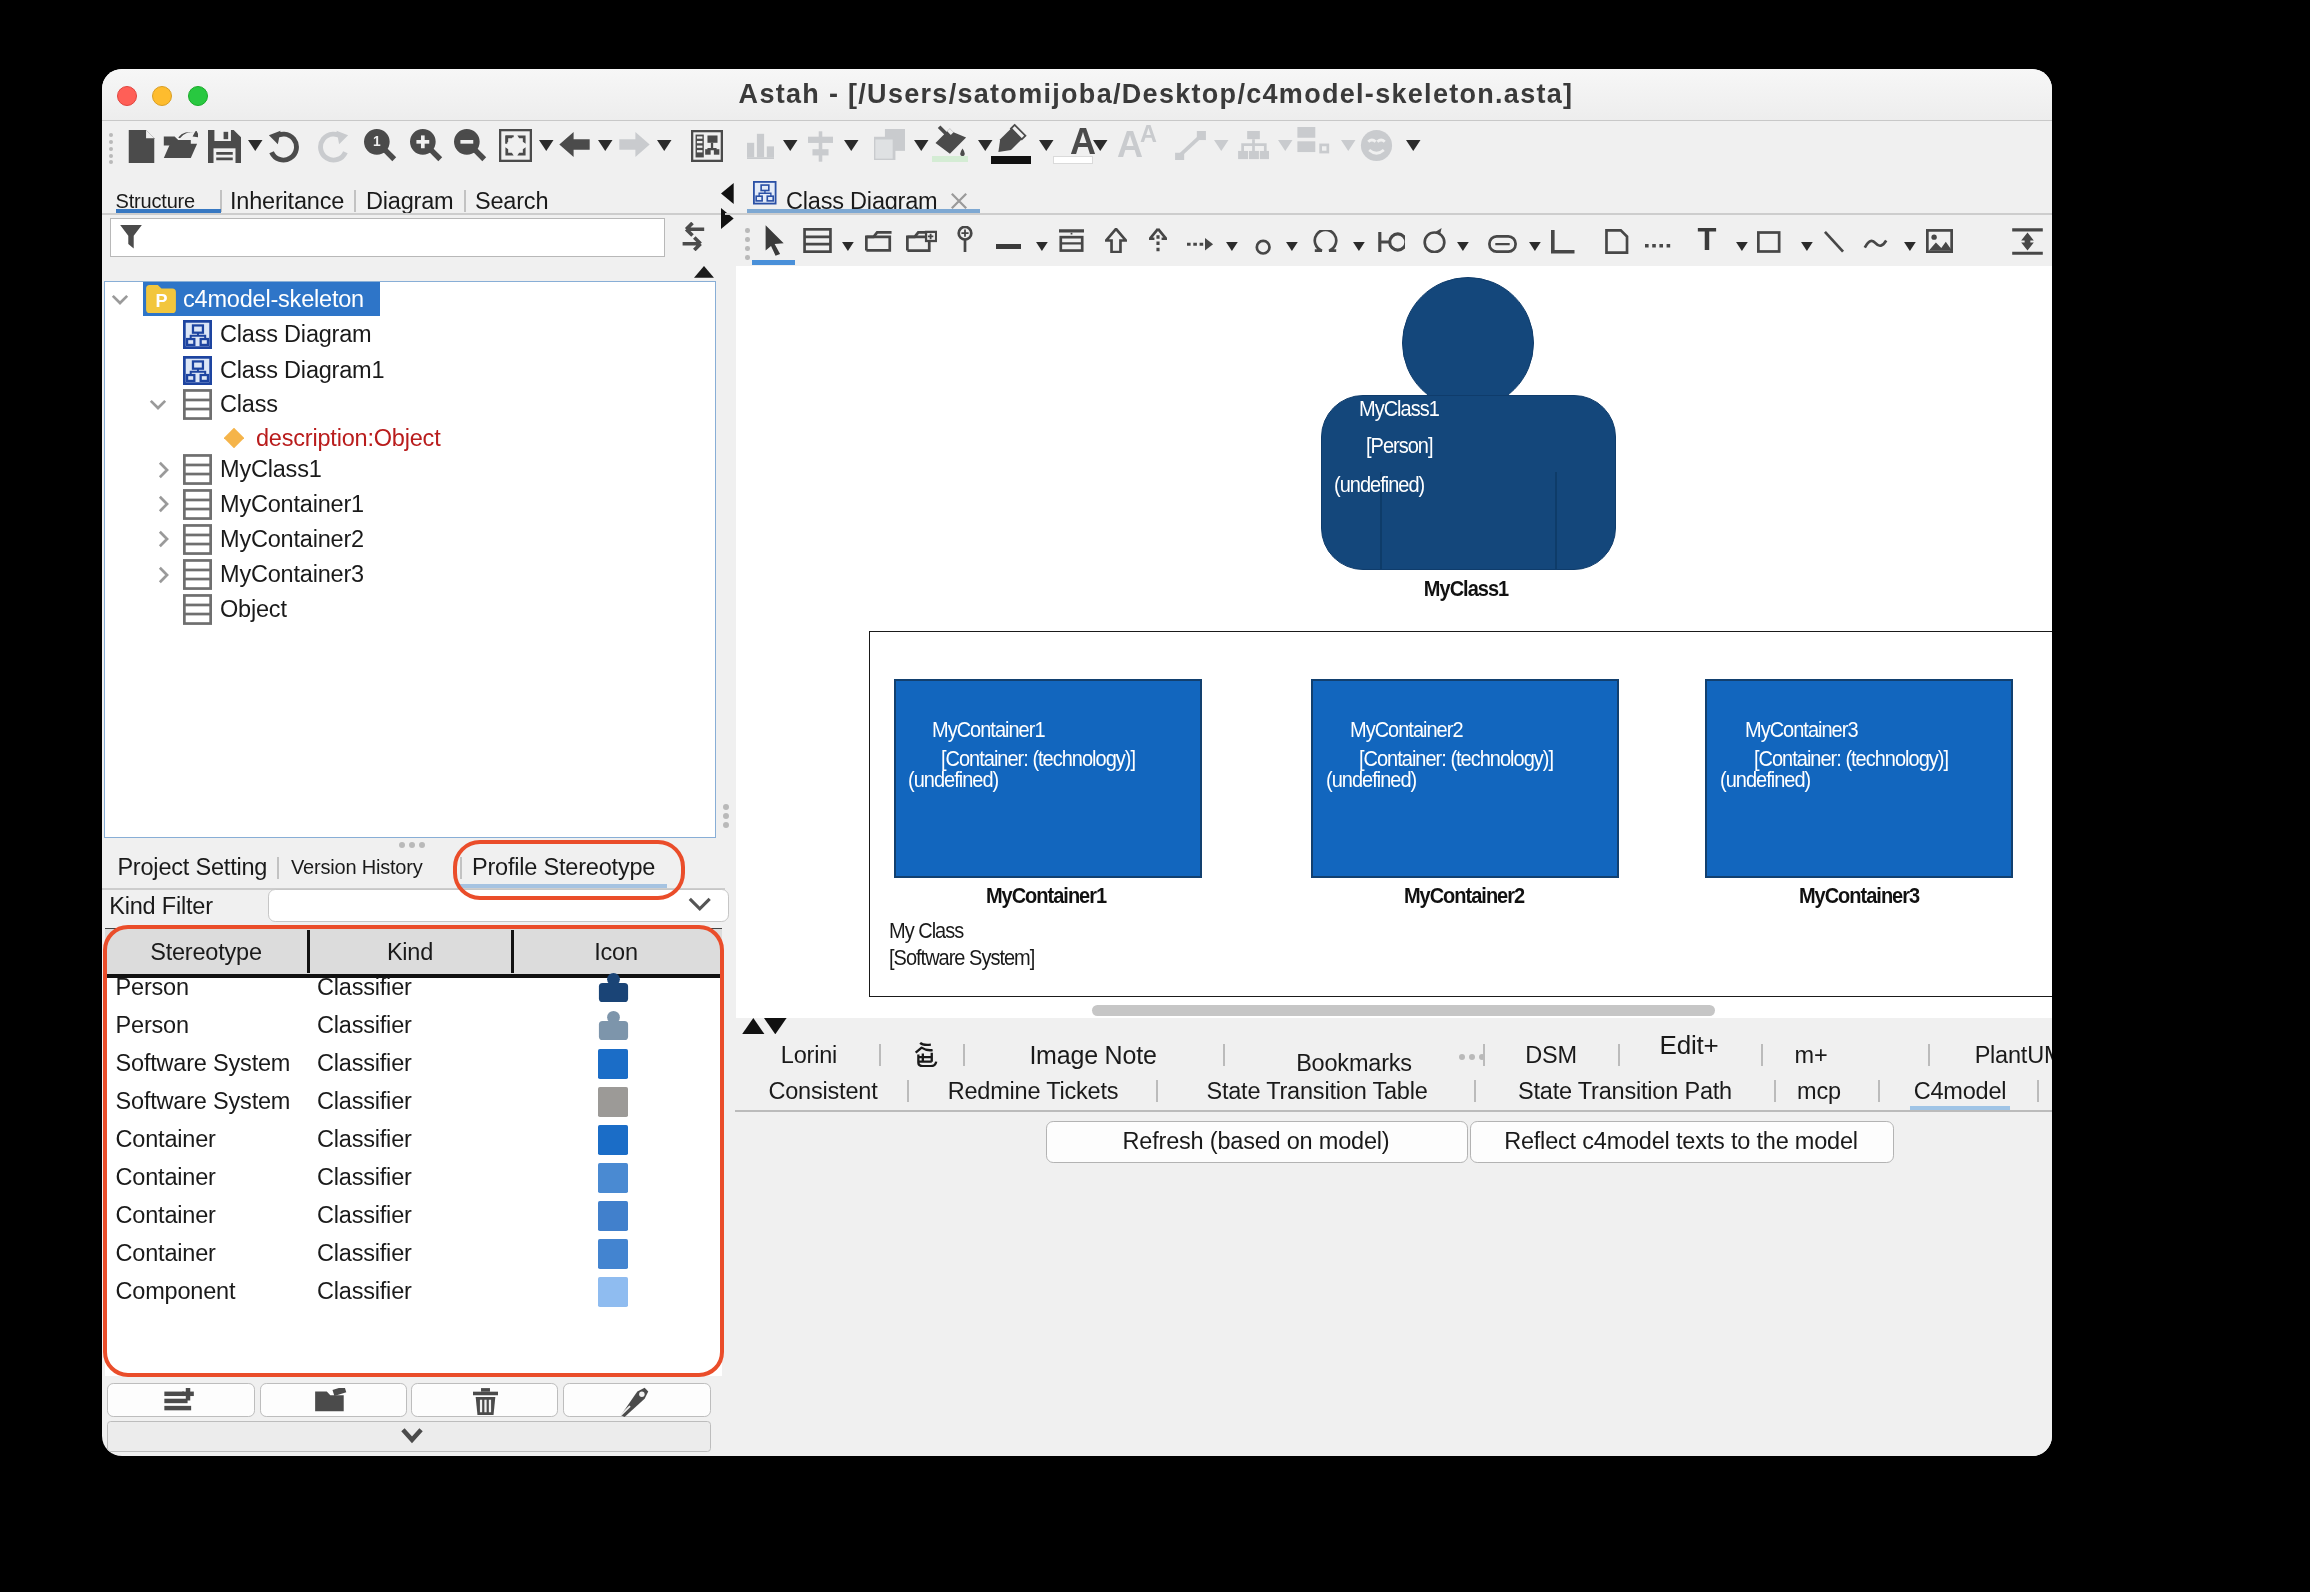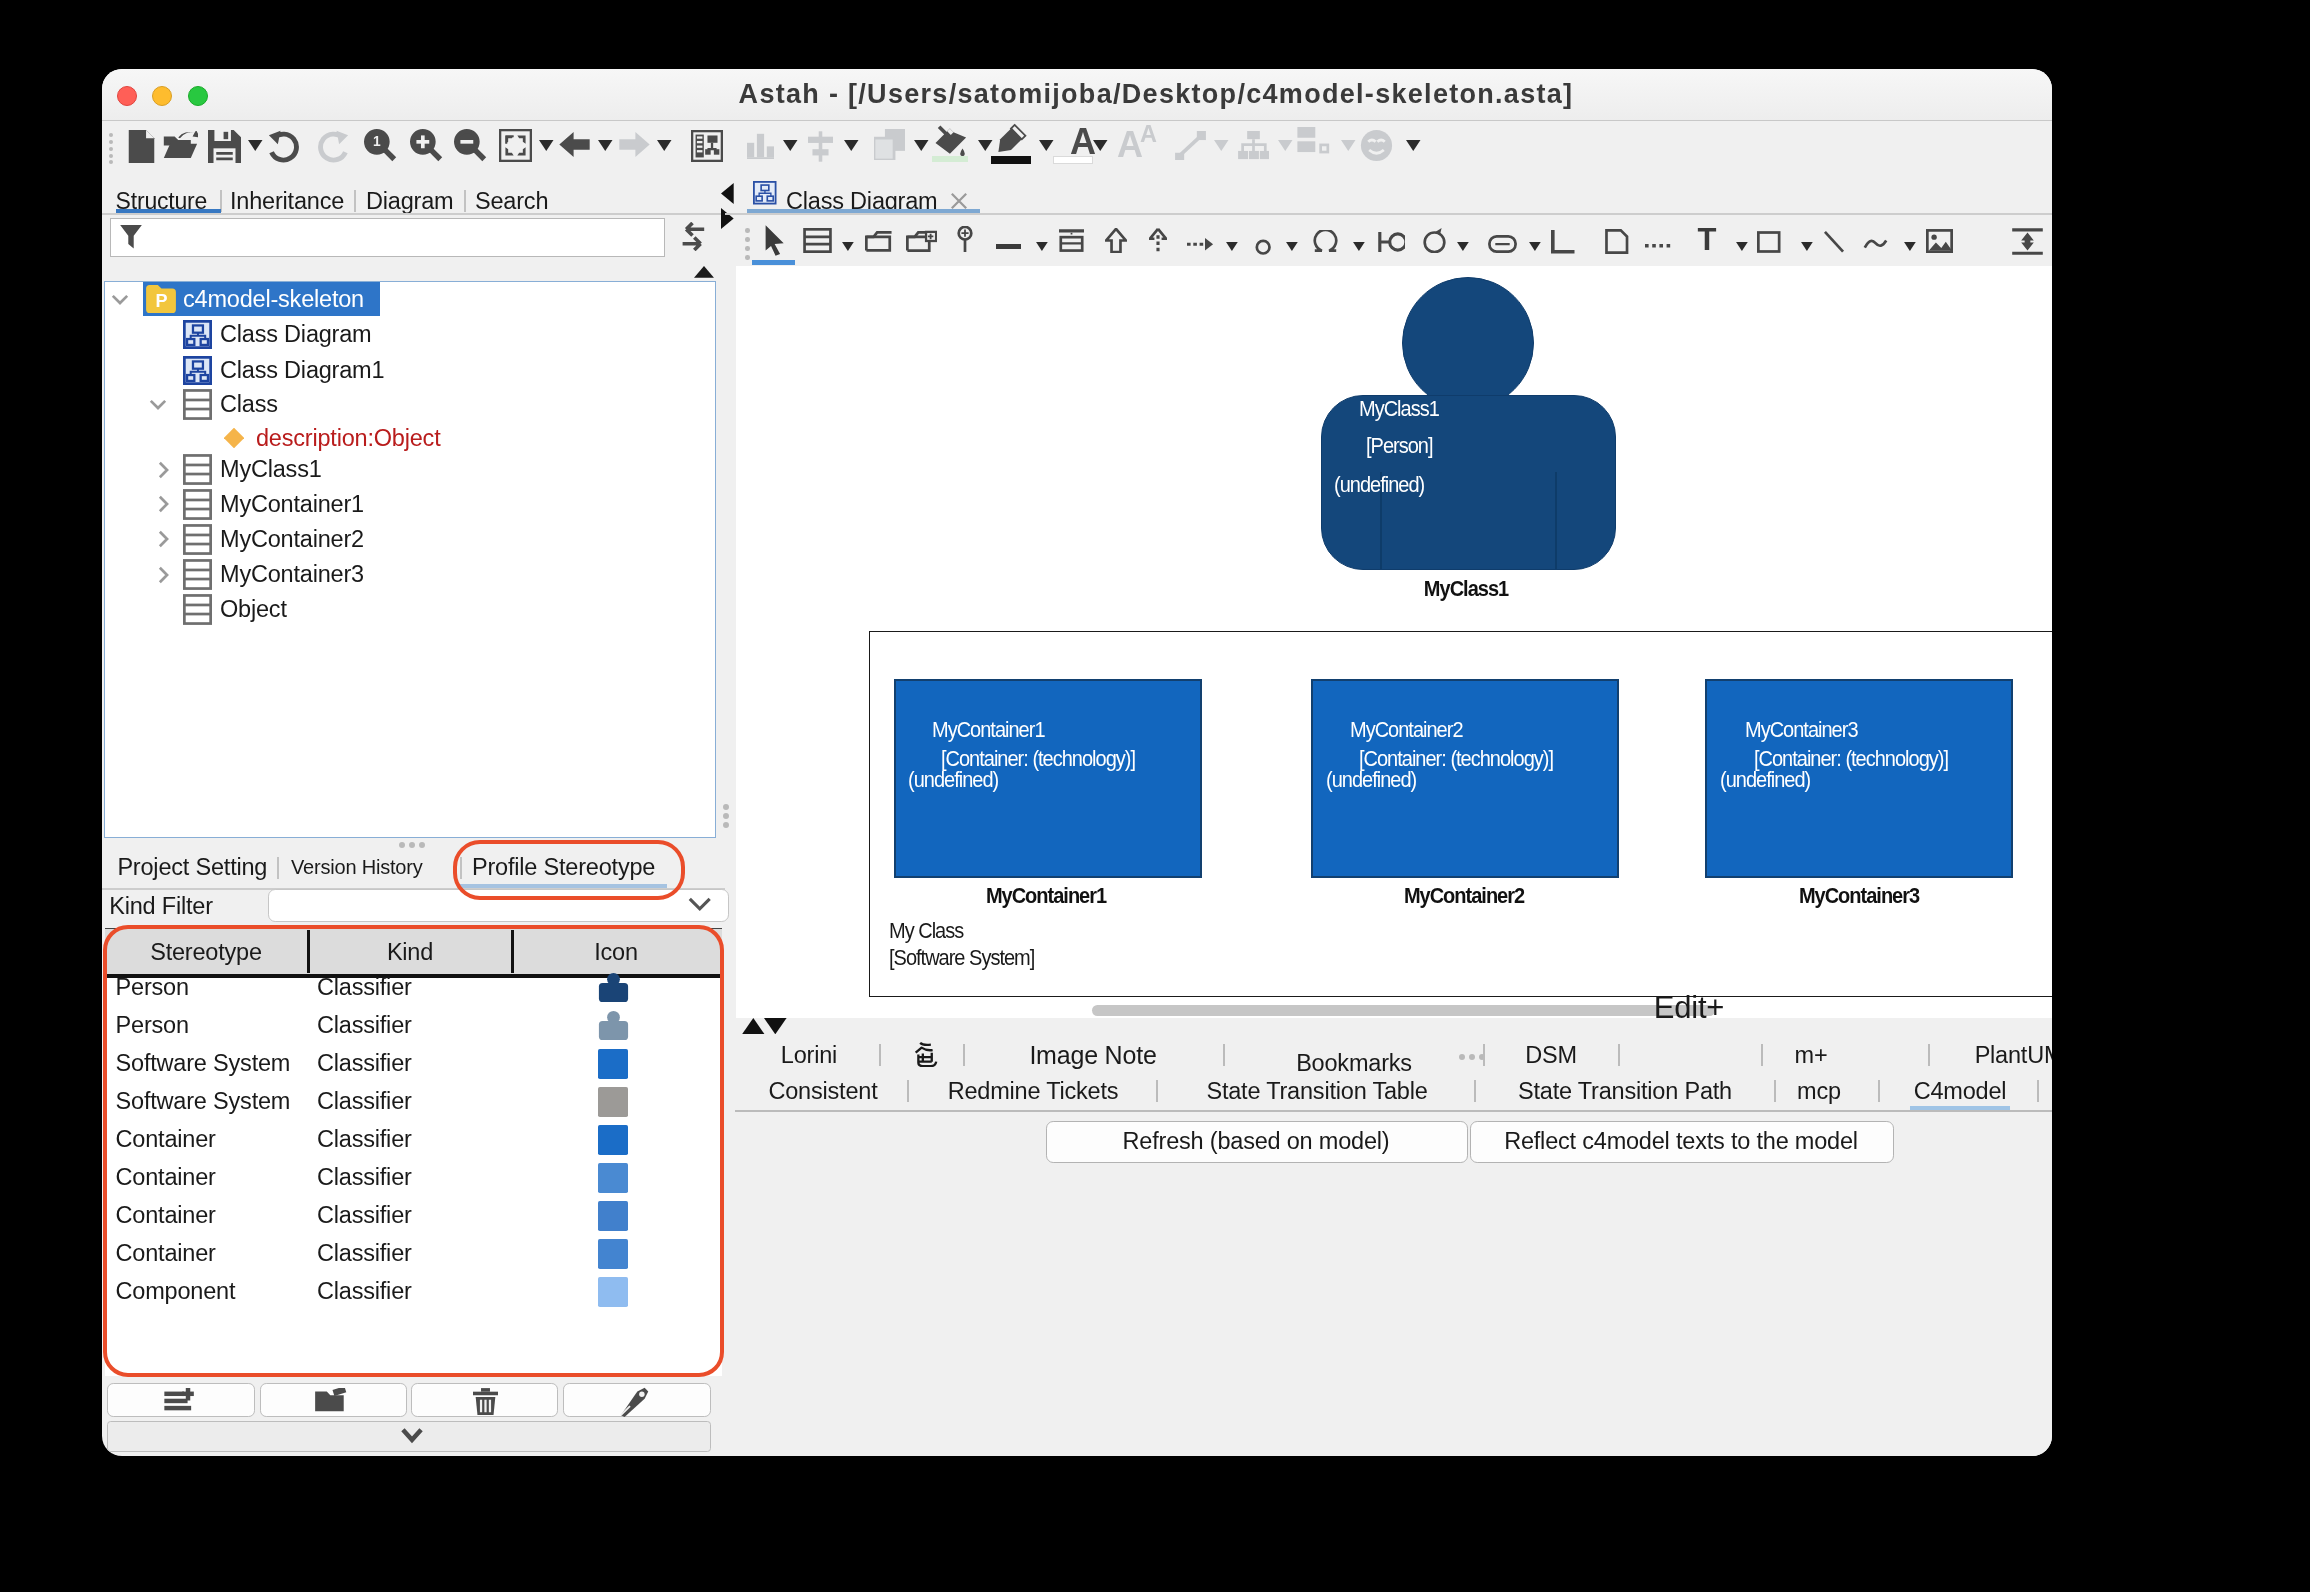--- a/index.html
+++ b/index.html
@@ -175,21 +175,21 @@
 <svg style="position:absolute;left:1239px;top:71px;" width="14.5" height="11" viewBox="0 0 16 12">
       <path d="M0 0 h16 l-8 12 z" fill="#c9cbce"></path>
     </svg>
 <svg style="position:absolute;left:1258px;top:60px;" width="33" height="33" viewBox="0 0 36 36">
       <circle cx="18" cy="18" r="17" fill="#c9cbce"></circle>
       <path d="M9 14 q4 -4 8 0 M19 14 q4 -4 8 0 M10 23 q8 7 16 0" stroke="#f0f0f0" stroke-width="3" fill="none"></path>
     </svg>
 <svg style="position:absolute;left:1304px;top:71px;" width="14.5" height="11" viewBox="0 0 16 12">
       <path d="M0 0 h16 l-8 12 z" fill="#2b2b2b"></path>
     </svg>
-<div class="t" style="left:13.6px;top:118px;font-size:23px;line-height:29px;color:#1a1a1a;font-weight:400;letter-spacing:-0.2px;">Structure</div>
+<div class="t" style="left:13.6px;top:118px;font-size:20px;line-height:29px;color:#1a1a1a;font-weight:400;letter-spacing:-0.2px;">Structure</div>
 <div class="t" style="left:128px;top:118px;font-size:23.5px;line-height:29px;color:#1a1a1a;font-weight:400;letter-spacing:-0.2px;">Inheritance</div>
 <div class="t" style="left:264px;top:118px;font-size:23.5px;line-height:29px;color:#1a1a1a;font-weight:400;letter-spacing:-0.2px;">Diagram</div>
 <div class="t" style="left:373px;top:118px;font-size:23.5px;line-height:29px;color:#1a1a1a;font-weight:400;letter-spacing:-0.2px;">Search</div>
 <div class="" style="left:118px;top:121px;width:1.8px;height:22px;background:#c2c2c2;"></div>
 <div class="" style="left:252px;top:121px;width:1.8px;height:22px;background:#c2c2c2;"></div>
 <div class="" style="left:362px;top:121px;width:1.8px;height:22px;background:#c2c2c2;"></div>
 <div class="" style="left:13.6px;top:140px;width:105px;height:6.3px;background:#3778c2;"></div>
 <div class="" style="left:0px;top:144px;width:623px;height:1.8px;background:#cdcdcd;"></div>
 <div class="" style="left:8.1px;top:149px;width:555px;height:39px;background:#fff;border:1.8px solid #b8b8b8;"></div>
 <svg style="position:absolute;left:18px;top:156px;" width="22" height="23.5" viewBox="0 0 24 26">
@@ -581,21 +581,21 @@
 <div class="" style="left:1367px;top:985px;width:6.3px;height:6.3px;background:#b9b9b9;border-radius:50%;"></div>
 <div class="" style="left:1377px;top:985px;width:6.3px;height:6.3px;background:#b9b9b9;border-radius:50%;"></div>
 <div class="t" style="left:707px;top:972px;transform:translateX(-50%);font-size:23.5px;line-height:29px;color:#1a1a1a;font-weight:400;letter-spacing:-0.2px;">Lorini</div>
 <svg style="position:absolute;left:811px;top:973px;" width="25" height="25" viewBox="0 0 28 28">
       <path d="M8 1 q3 3 12 2 M10 6 l-7 6 M9 6 q6 4 13 3" stroke="#1a1a1a" stroke-width="2.6" fill="none"></path>
       <path d="M6 14 v9 q0 4 5 4 h9 q5 0 6 -5 M11 13 v8 M21 12 v10 M6 17 h15 M6 22 h15" stroke="#1a1a1a" stroke-width="2.6" fill="none"></path>
     </svg>
 <div class="t" style="left:991px;top:972px;transform:translateX(-50%);font-size:25px;line-height:29px;color:#1a1a1a;font-weight:400;letter-spacing:-0.2px;">Image Note</div>
 <div class="t" style="left:1252px;top:972px;transform:translateX(-50%);font-size:23.5px;line-height:29px;color:#1a1a1a;font-weight:400;letter-spacing:-0.2px;margin-top:8px;">Bookmarks</div>
 <div class="t" style="left:1449px;top:972px;transform:translateX(-50%);font-size:23.5px;line-height:29px;color:#1a1a1a;font-weight:400;letter-spacing:-0.2px;">DSM</div>
-<div class="t" style="left:1587px;top:924px;transform:translateX(-50%);font-size:31px;line-height:29px;color:#1a1a1a;font-weight:400;letter-spacing:-0.2px;">Edit+</div>
+<div class="t" style="left:1587px;top:962px;transform:translateX(-50%);font-size:26px;line-height:29px;color:#1a1a1a;font-weight:400;letter-spacing:-0.2px;">Edit+</div>
 <div class="t" style="left:1709px;top:972px;transform:translateX(-50%);font-size:23.5px;line-height:29px;color:#1a1a1a;font-weight:400;letter-spacing:-0.2px;">m+</div>
 <div class="t" style="left:1951px;top:972px;transform:translateX(-50%);font-size:23.5px;line-height:29px;color:#1a1a1a;font-weight:400;letter-spacing:-0.2px;">PlantUML View</div>
 <div class="" style="left:777px;top:975px;width:1.8px;height:22px;background:#bbb;"></div>
 <div class="" style="left:861px;top:975px;width:1.8px;height:22px;background:#bbb;"></div>
 <div class="" style="left:1121px;top:975px;width:1.8px;height:22px;background:#bbb;"></div>
 <div class="" style="left:1381px;top:975px;width:1.8px;height:22px;background:#bbb;"></div>
 <div class="" style="left:1516px;top:975px;width:1.8px;height:22px;background:#bbb;"></div>
 <div class="" style="left:1659px;top:975px;width:1.8px;height:22px;background:#bbb;"></div>
 <div class="" style="left:1826px;top:975px;width:1.8px;height:22px;background:#bbb;"></div>
 <div class="t" style="left:721px;top:1008px;transform:translateX(-50%);font-size:23.5px;line-height:29px;color:#1a1a1a;font-weight:400;letter-spacing:-0.2px;">Consistent</div>

